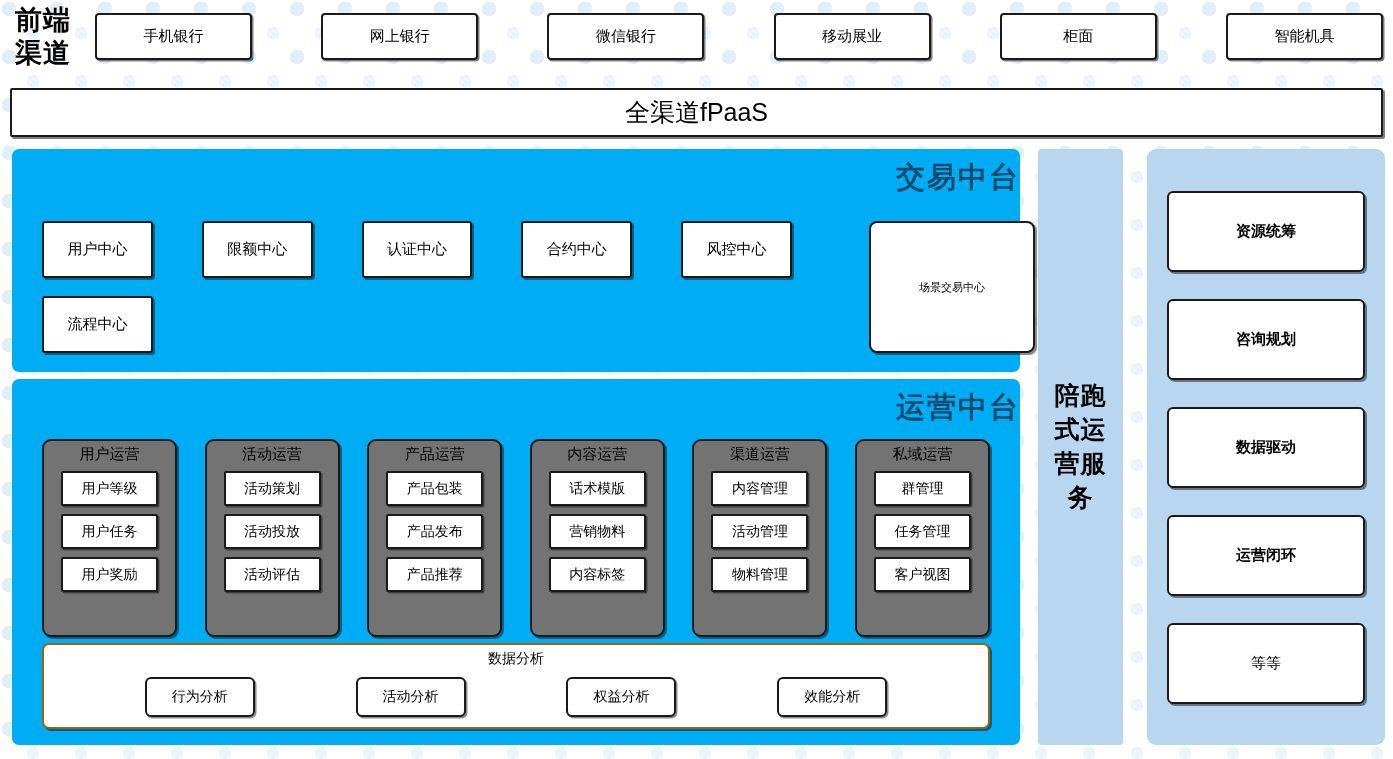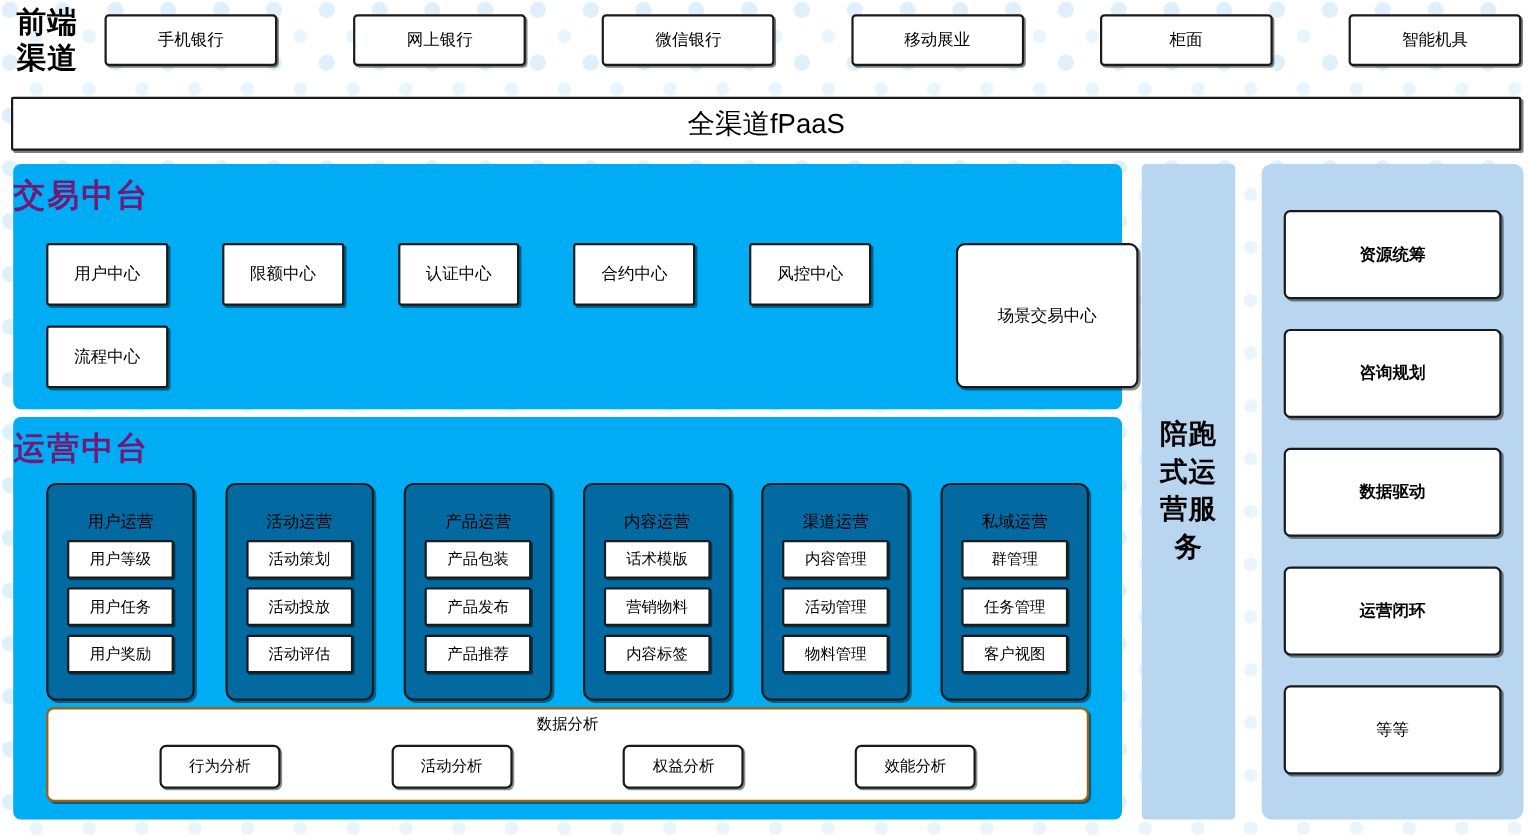--- a/index.html
+++ b/index.html
@@ -59,50 +59,50 @@
   .blue-panel {
     position: absolute;
     background: #00adf5;
     border-radius: 7px;
   }
   #trade-panel { left: 12px; top: 149px; width: 1008px; height: 223px; }
   #ops-panel   { left: 12px; top: 379px; width: 1008px; height: 366px; }
 
   .panel-title {
     position: absolute; left: 0; right: 0; top: 9px;
-    text-align: left; font-size: 29px; font-weight: 700; color: #701a75;
+    text-align: right; font-size: 29px; font-weight: 700; color: #0c4a6e;
     font-family: "Liberation Serif", "DejaVu Serif", serif;
     letter-spacing: 2px;
   }
 
   
   #trade-grid {
     position: absolute; left: 30px; top: 72px;
     width: 750px; height: 132px;
     display: grid; grid-template-columns: repeat(5, 1fr);
     grid-template-rows: repeat(2, 1fr);
     column-gap: 49px; row-gap: 18px;
   }
   .trade-box { font-size: 15px; height: 57px; }
   #scene-box {
     position: absolute; left: 857px; top: 72px; width: 166px; height: 132px;
-    font-size: 15px; border-radius: 8px;
+    font-size: 11px; border-radius: 8px;
   }
 
   
   #ops-groups {
     position: absolute; left: 30px; top: 60px; width: 948px; height: 198px;
     display: flex; justify-content: space-between;
   }
   .ops-group {
     width: 135px; height: 198px;
-    background: #0369a1; border: 2px solid #1a1a1a; border-radius: 9px;
+    background: #737373; border: 2px solid #1a1a1a; border-radius: 9px;
     box-shadow: 2px 2px 0 rgba(0,0,0,.45);
     display: flex; flex-direction: column; align-items: center;
-    padding-top: 24px;
+    padding-top: 4px;
   }
   .ops-group-title { font-size: 15px; color: #000; margin-bottom: 7px; }
   .ops-item {
     width: 97px; height: 35px; margin-bottom: 8px;
     font-size: 14px; border-radius: 2px; border-width: 2px;
     box-shadow: 1.5px 1.5px 0 rgba(0,0,0,.45);
   }
 
   
   #data-strip {

